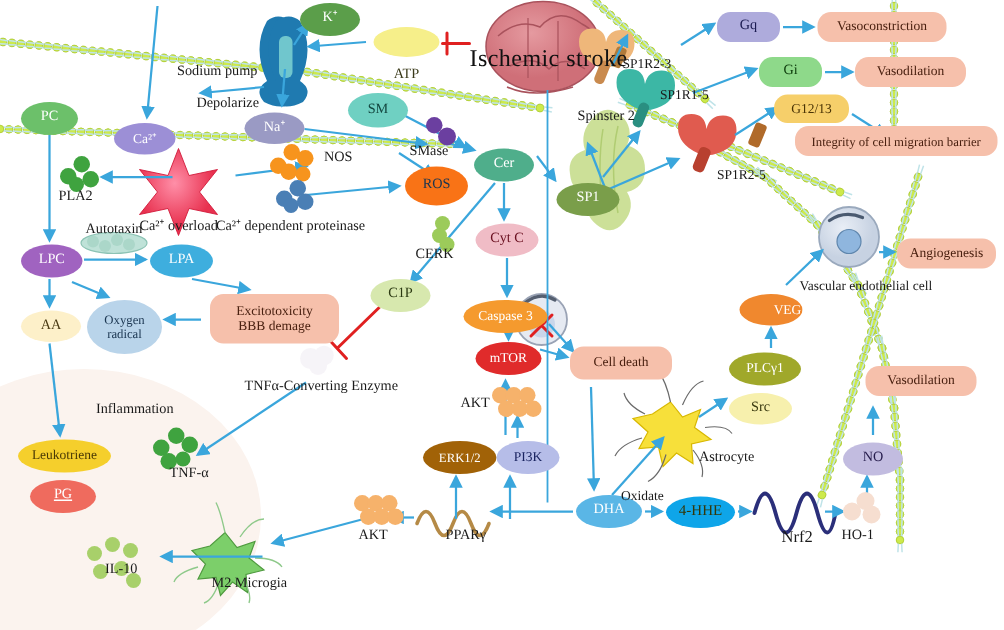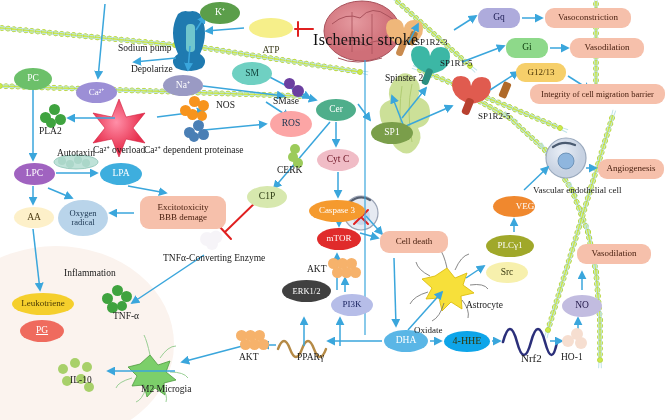--- a/index.html
+++ b/index.html
@@ -896,21 +896,21 @@
       <div class="node ellipse" style="left: 58px; top: 200px; width: 50px; height: 36px; background: rgb(185, 212, 234); color: rgb(26, 53, 80); font-size: 8.5px;">
         <span style="white-space: pre-line;">Oxygen
 radical</span>
       </div>
       <div class="node ellipse" style="left: 12px; top: 293px; width: 62px; height: 22px; background: rgb(245, 207, 44); color: rgb(74, 58, 5); font-size: 9px;">
         <span style="white-space: pre-line;">Leukotriene</span>
       </div>
       <div class="node ellipse" style="left: 20px; top: 320px; width: 44px; height: 22px; background: rgb(239, 107, 94); color: rgb(255, 255, 255); font-size: 9.5px; text-decoration: underline;">
         <span style="white-space: pre-line;">PG</span>
       </div>
-      <div class="node ellipse" style="left: 270px; top: 111px; width: 42px; height: 26px; background: #fca5a5; color: rgb(26, 53, 80); font-size: 9.5px; justify-content: center;">
+      <div class="node ellipse" style="left: 270px; top: 111px; width: 42px; height: 26px; background: #f97316; color: rgb(26, 53, 80); font-size: 9.5px; justify-content: center;">
         <span style="white-space: pre-line;">ROS</span>
       </div>
       <div class="node ellipse" style="left: 316px; top: 99px; width: 40px; height: 22px; background: rgb(79, 174, 139); color: rgb(255, 255, 255); font-size: 9.5px;">
         <span style="white-space: pre-line;">Cer</span>
       </div>
       <div class="node ellipse" style="left: 247px; top: 186px; width: 40px; height: 22px; background: rgb(215, 232, 174); color: rgb(44, 58, 18); font-size: 9.5px;">
         <span style="white-space: pre-line;">C1P</span>
       </div>
       <div class="node ellipse" style="left: 317px; top: 149px; width: 42px; height: 22px; background: rgb(240, 188, 198); color: rgb(106, 16, 32); font-size: 9.5px;">
         <span style="white-space: pre-line;">Cyt C</span>
@@ -920,21 +920,21 @@
       </div>
       <div class="node ellipse" style="left: 317px; top: 228px; width: 44px; height: 22px; background: rgb(224, 43, 43); color: rgb(255, 255, 255); font-size: 9px;">
         <span style="white-space: pre-line;">mTOR</span>
       </div>
       <div class="node ellipse" style="left: 371px; top: 122px; width: 42px; height: 22px; background: rgb(122, 158, 74); color: rgb(255, 255, 255); font-size: 9.5px;">
         <span style="white-space: pre-line;">SP1</span>
       </div>
       <div class="node rounded" style="left: 380px; top: 231px; width: 68px; height: 22px; background: rgb(246, 192, 171); color: rgb(74, 32, 16); font-size: 9px;">
         <span style="white-space: pre-line;">Cell death</span>
       </div>
-      <div class="node ellipse" style="left: 282px; top: 280px; width: 49px; height: 22px; background: #404040; color: rgb(255, 255, 255); font-size: 8.5px; text-align: right;">
+      <div class="node ellipse" style="left: 282px; top: 294px; width: 49px; height: 22px; background: #a16207; color: rgb(255, 255, 255); font-size: 8.5px; text-align: right;">
         <span style="white-space: pre-line;">ERK1/2</span>
       </div>
       <div class="node ellipse" style="left: 331px; top: 294px; width: 42px; height: 22px; background: rgb(182, 189, 232); color: rgb(26, 36, 96); font-size: 9px;">
         <span style="white-space: pre-line;">PI3K</span>
       </div>
       <div class="node ellipse" style="left: 384px; top: 330px; width: 44px; height: 22px; background: rgb(90, 182, 230); color: rgb(255, 255, 255); font-size: 9.5px;">
         <span style="white-space: pre-line;">DHA</span>
       </div>
       <div class="node ellipse" style="left: 444px; top: 331px; width: 46px; height: 21px; background: #0ea5e9; color: rgb(51, 56, 10); font-size: 10px;">
         <span style="white-space: pre-line;">4-HHE</span>

